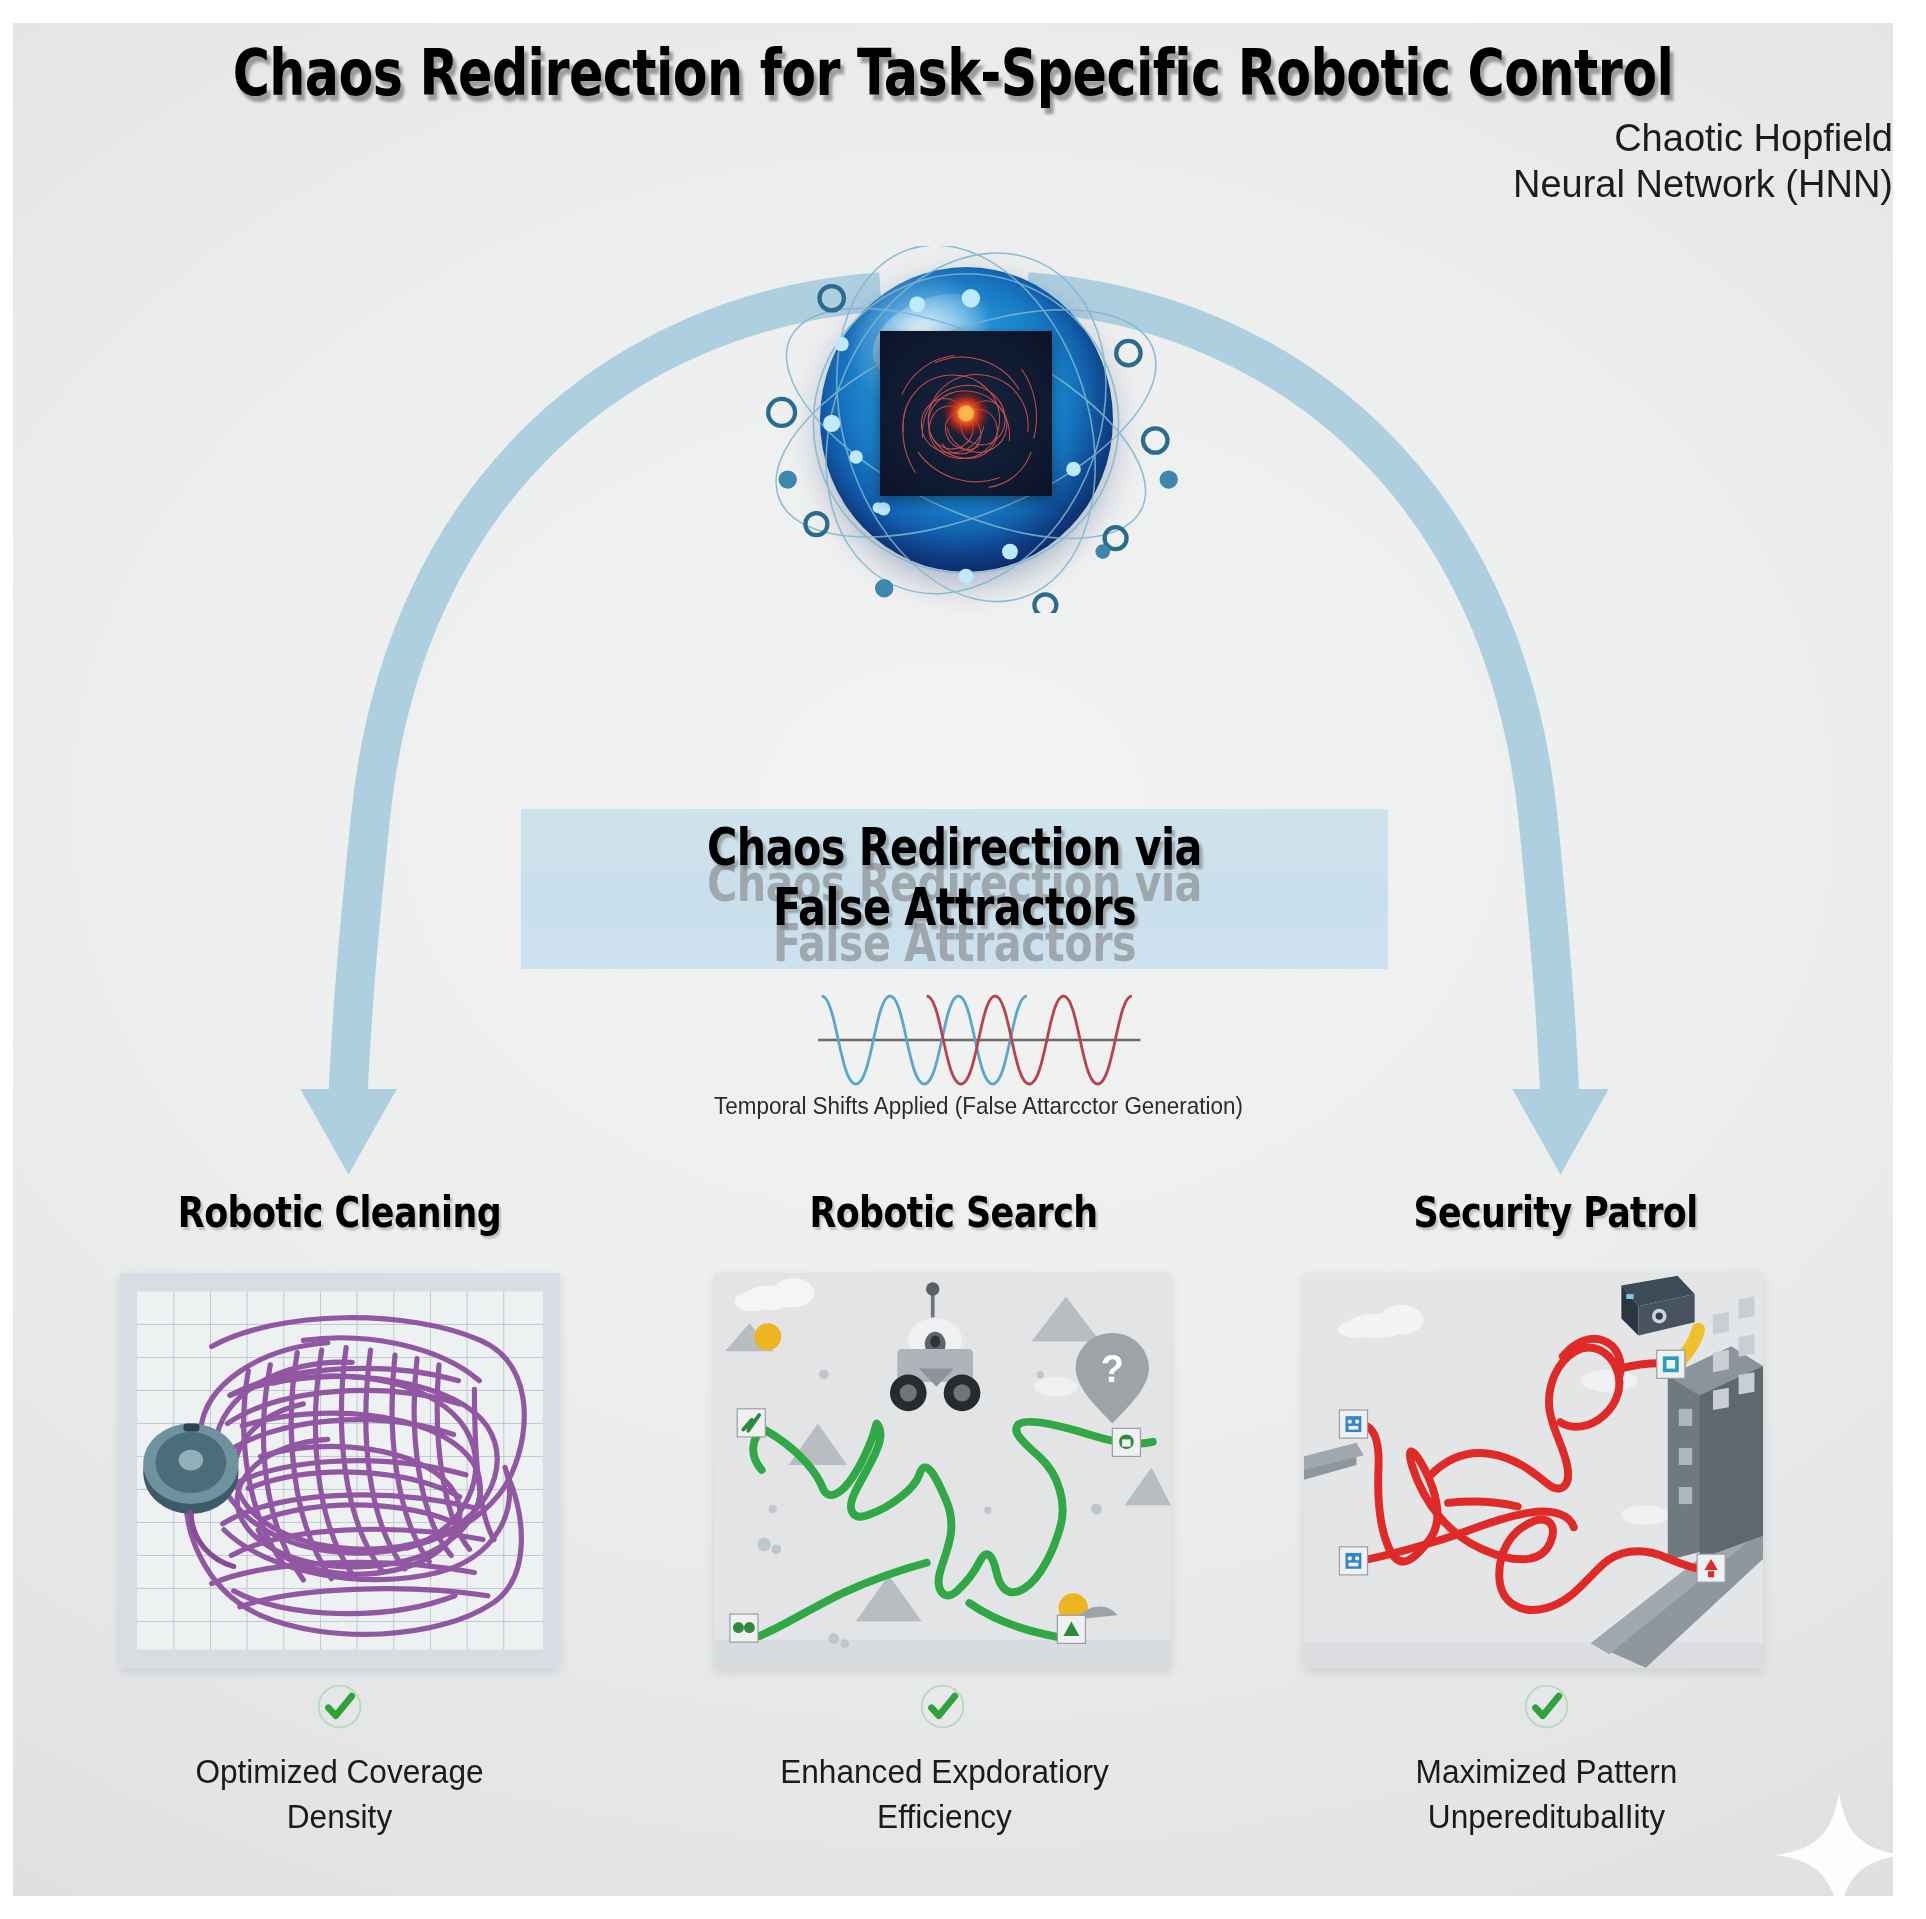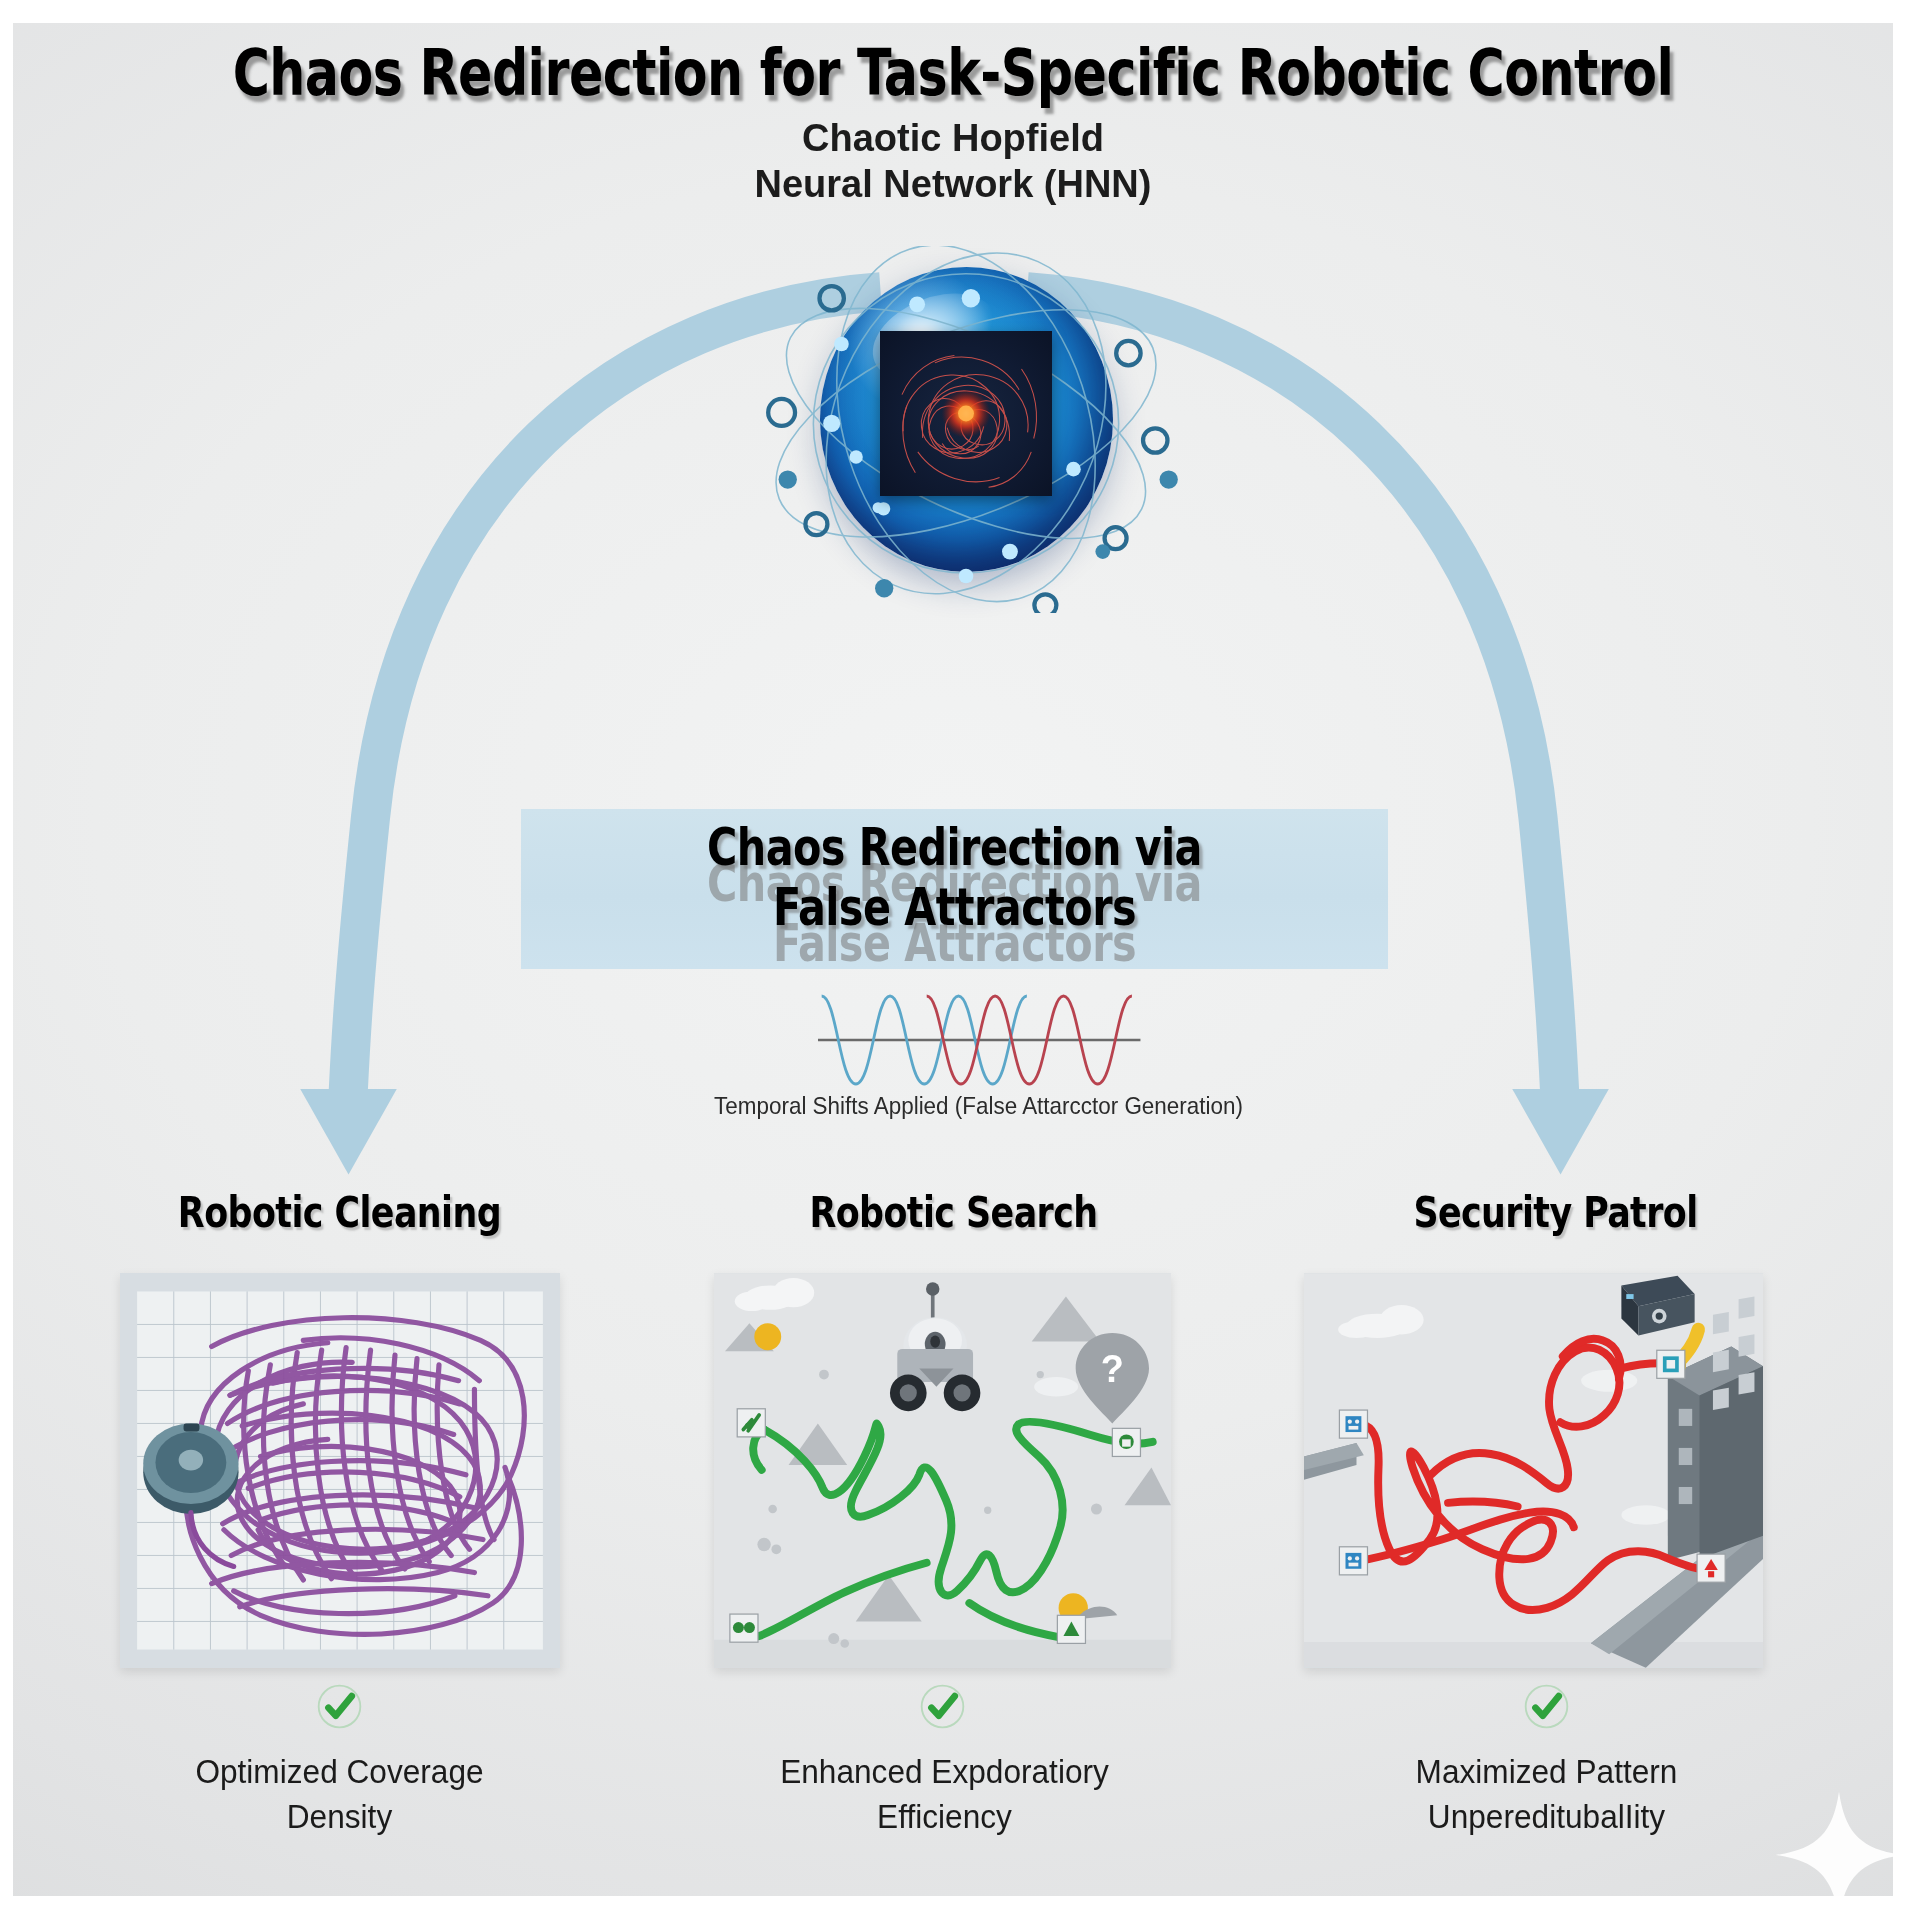--- a/index.html
+++ b/index.html
@@ -20,22 +20,22 @@
     font-family:"Liberation Sans Narrow","DejaVu Sans Condensed","Liberation Sans",sans-serif;
     font-weight:bold; font-stretch:condensed; letter-spacing:-0.6px;
   }
   #main-title{
     position:absolute; left:0; top:13.4px; width:1880px; text-align:center;
     font-size:64px; color:#000;
     transform:scaleX(.88); transform-origin:50% 50%;
     text-shadow:4.3px 5.5px 3.1px rgba(90,90,90,.55);
   }
   #hnn-label{
-    position:absolute; left:0; top:92px; width:1880px; text-align:center;
-    font-size:38px; line-height:1.22; color:#1c1c1c; font-weight:700;
+    position:absolute; left:0; top:92px; width:1880px; text-align:right;
+    font-size:38px; line-height:1.22; color:#1c1c1c; font-weight:400;
   }
   #hnn-label .l2{display:block;}
 
   
   #sphere-wrap{position:absolute; left:721px; top:223px; width:464px; height:367px;}
   #orbit-svg{position:absolute; left:0; top:0; width:464px; height:367px;}
   #sphere{
     position:absolute; left:86px; top:21.4px; width:293px; height:305px;
     border-radius:50%;
     background:

